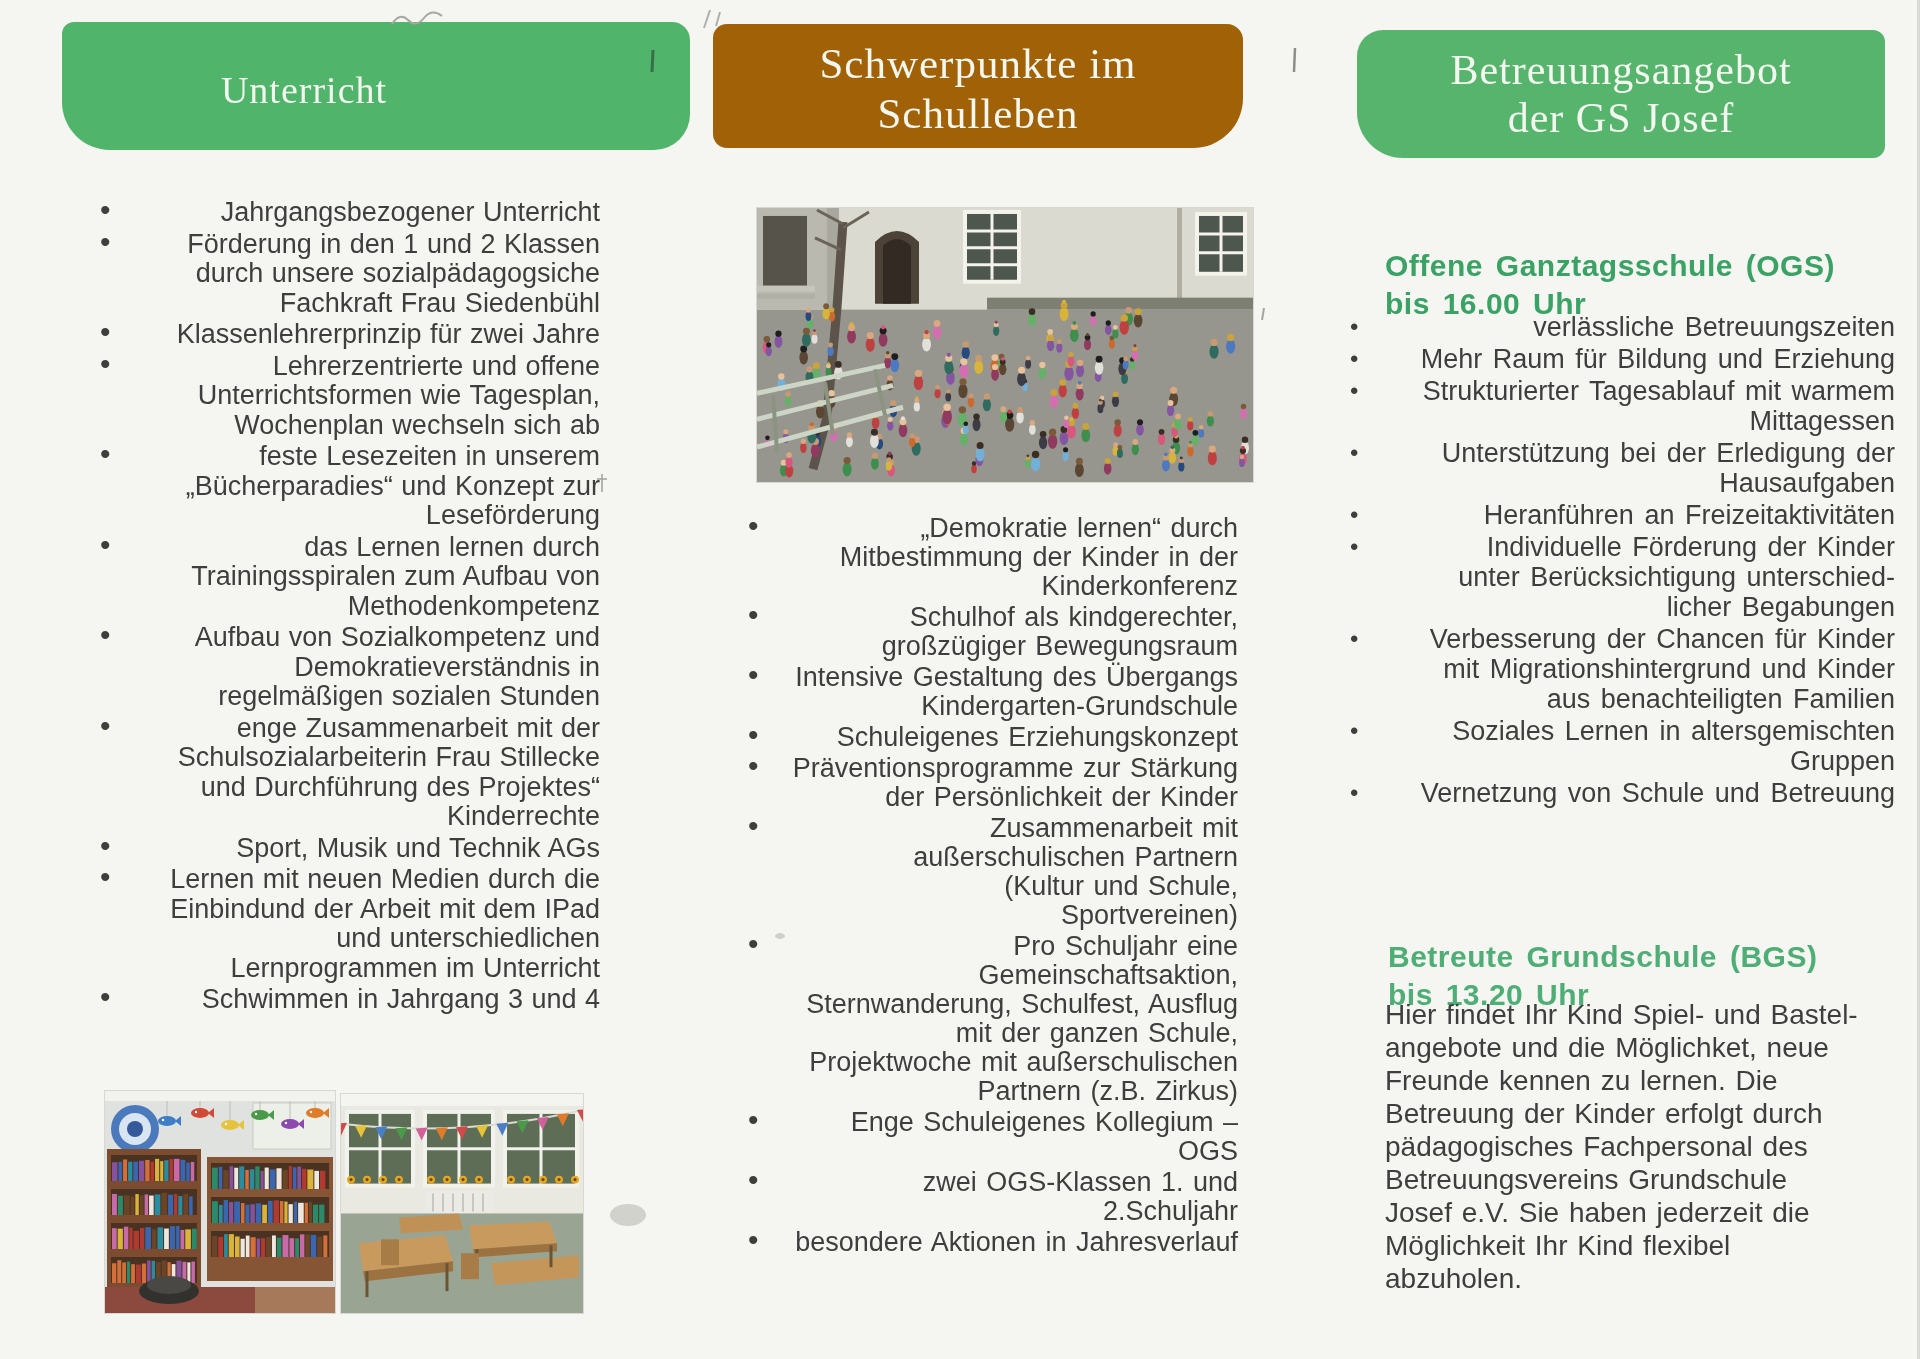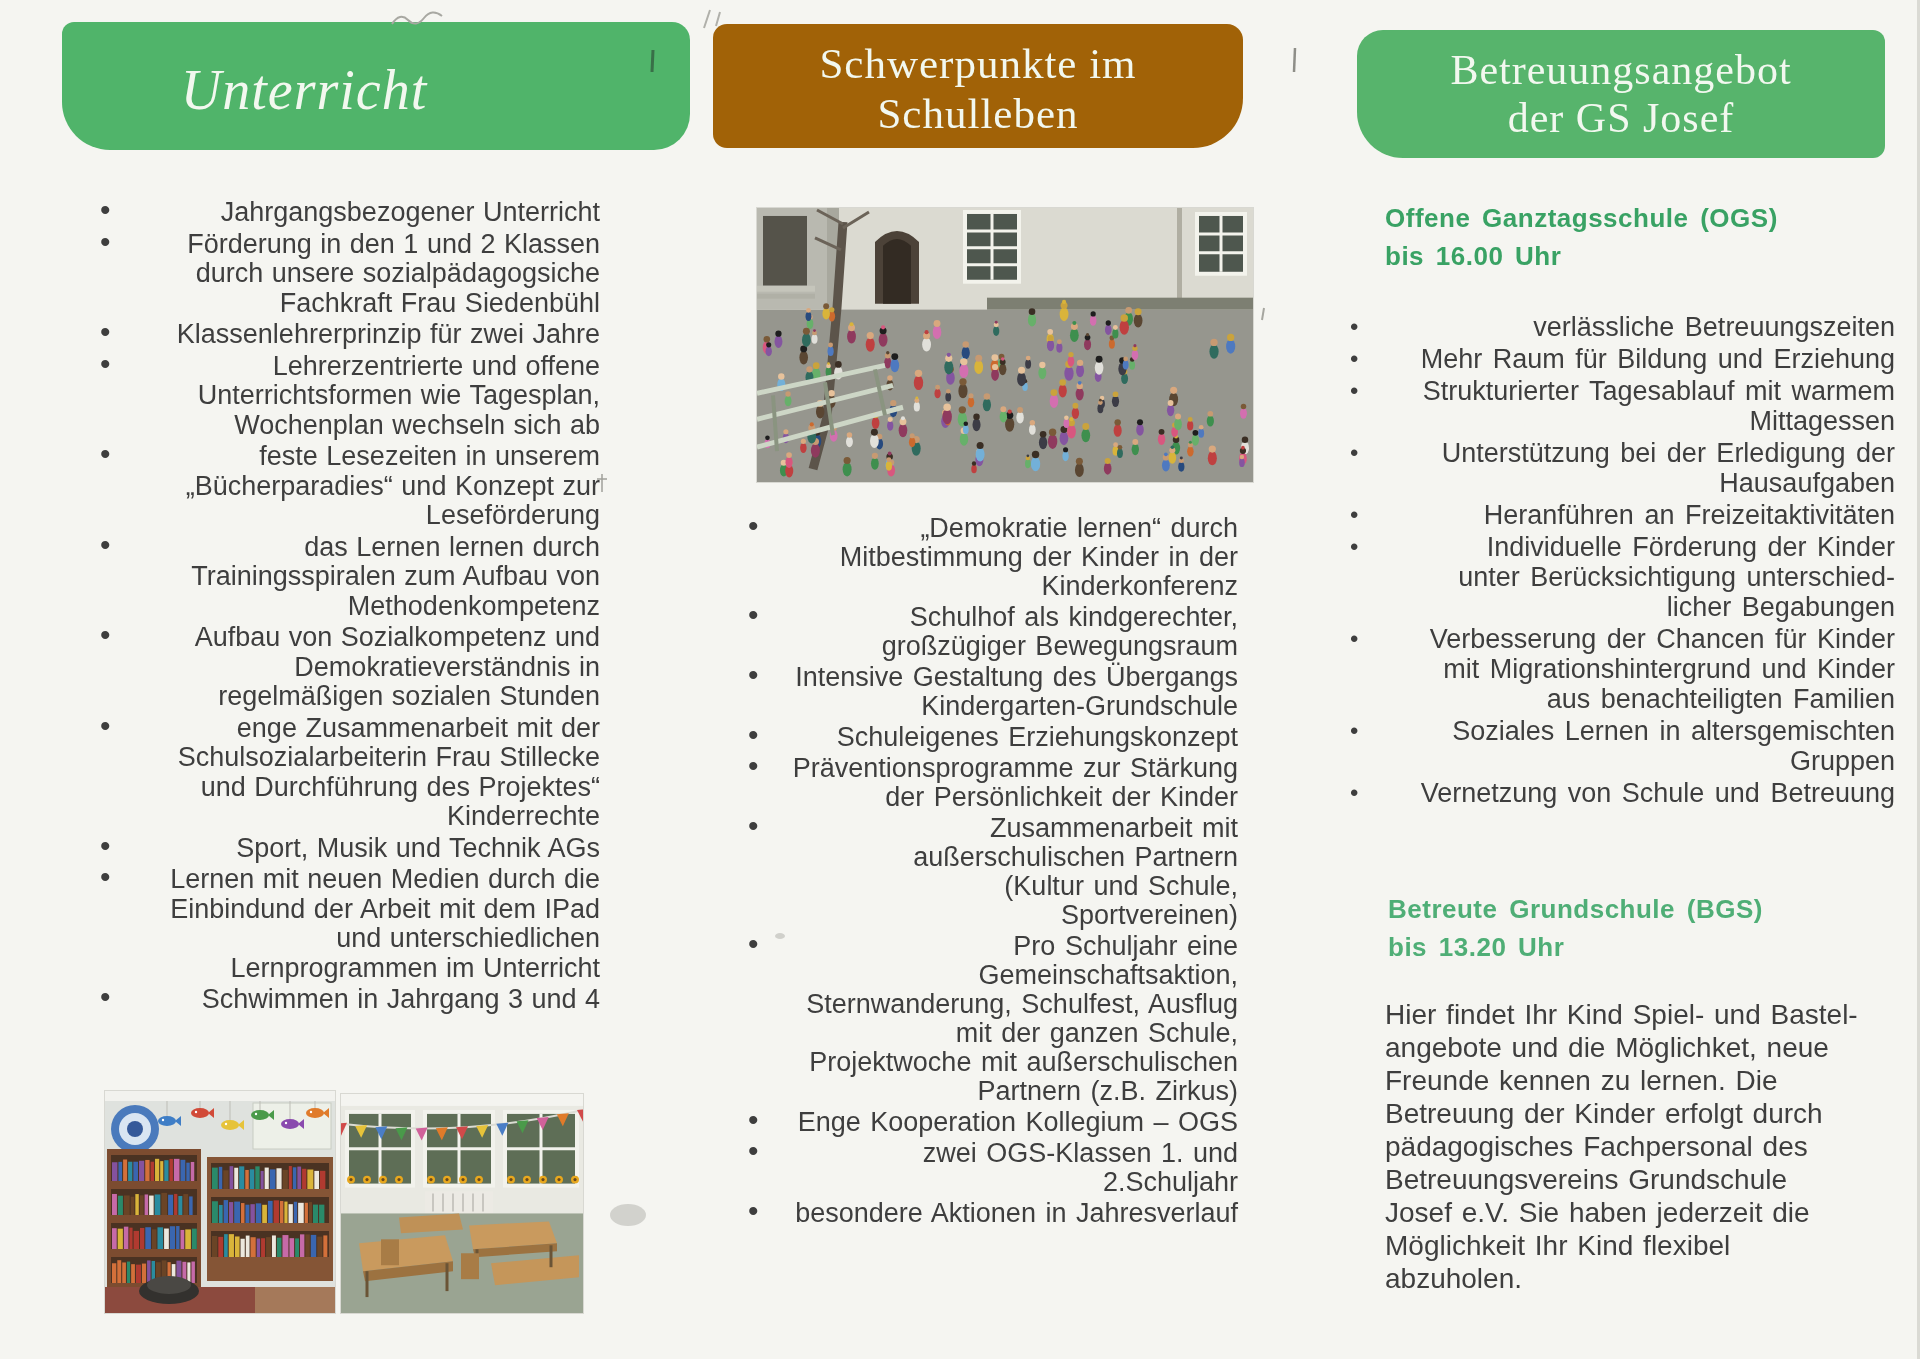--- a/index.html
+++ b/index.html
@@ -9,43 +9,43 @@
     font-family:"Liberation Sans", sans-serif; color:#3e3e3e;
   }
   
   .banner{position:absolute; display:flex; align-items:center; justify-content:center;}
   .banner .txt{
     font-family:"Liberation Serif", serif; color:#f2f8ef;
     text-align:center; white-space:pre-line; letter-spacing:1px;
   }
   .banner1{left:62px; top:22px; width:628px; height:128px; background:#50b46a;
            border-radius:12px 18px 36px 48px;}
-  .banner1 .txt{font-size:56px; transform:translateX(-72px); padding-top:8px;font-style:italic;}
+  .banner1 .txt{font-size:38px; transform:translateX(-72px); padding-top:8px;}
   .banner2{left:713px; top:24px; width:530px; height:124px; background:#a16207;
            border-radius:14px 16px 50px 14px;}
   .banner2 .txt{font-size:43px; line-height:50px; padding-top:6px;}
   .banner3{left:1357px; top:30px; width:528px; height:128px; background:#57b46c;
            border-radius:26px 12px 12px 46px;}
   .banner3 .txt{font-size:42px; line-height:48px;}
   
   .list{position:absolute; margin:0; padding:0; list-style:none; font-size:27px;text-align:right;}
   .list li{position:relative; white-space:pre-line;}
   .list li::before{content:"•"; position:absolute; left:0;}
   .list1{left:100px; top:198px; width:500px; line-height:29.5px; word-spacing:1px;}
   .list1 li{padding-left:44px; margin-bottom:2px;}
   .list1 li::before{font-size:30px; top:-3px;}
   .list2{left:748px; top:514px; width:490px; line-height:29px; word-spacing:2px;}
   .list2 li{padding-left:42px; margin-bottom:2px;}
   .list2 li::before{font-size:30px; top:-3px;}
   .list3{left:1350px; top:312px; width:545px; line-height:30px; word-spacing:3px;}
   .list3 li{padding-left:32px; margin-bottom:2px;}
   .list3 li::before{font-size:24px; top:0;}
   
-  .subhead{position:absolute; font-weight:bold; font-size:26px; line-height:38px;
-           white-space:pre-line; letter-spacing:0.5px; word-spacing:4px;}
+  .subhead{position:absolute; font-weight:bold; font-size:30px; line-height:38px;
+           white-space:pre-line; letter-spacing:0.5px; word-spacing:4px;margin-top:48px;}
   .subhead1{left:1385px; top:199px; color:#39a264;}
   .subhead2{left:1388px; top:890px; color:#4fae76;}
   .para{position:absolute; left:1385px; top:998px; width:505px; margin:0;
         font-size:28px; line-height:33px; white-space:pre-line; word-spacing:2px;}
   
   .photo{position:absolute; overflow:hidden; box-shadow:0 0 0 1px #d8d8d2;}
   .photo svg{display:block; width:100%; height:100%;}
   .photo-schoolyard{left:757px; top:208px; width:496px; height:274px;}
   .photo-library{left:105px; top:1091px; width:230px; height:222px;}
   .photo-classroom{left:341px; top:1094px; width:242px; height:219px;}
@@ -495,21 +495,21 @@
     <li>Zusammenarbeit mit
 außerschulischen Partnern
 (Kultur und Schule,
 Sportvereinen)</li>
     <li>Pro Schuljahr eine
 Gemeinschaftsaktion,
 Sternwanderung, Schulfest, Ausflug
 mit der ganzen Schule,
 Projektwoche mit außerschulischen
 Partnern (z.B. Zirkus)</li>
-    <li>Enge Kooperation Kollegium – OGS</li>
+    <li>Enge Schuleigenes Kollegium – OGS</li>
     <li>zwei OGS-Klassen 1. und 2.Schuljahr</li>
     <li>besondere Aktionen in Jahresverlauf</li>
   </ul>
 
   <div class="photo photo-library">
     <svg viewBox="0 0 230 222" preserveAspectRatio="none">
       <rect width="230" height="222" fill="#dfe2de"></rect>
       <rect width="230" height="10" fill="#f2f2ee"></rect>
       <rect x="148" y="12" width="78" height="46" fill="#edf0e8" stroke="#c8ccc2"></rect>
       <g id="fish">

